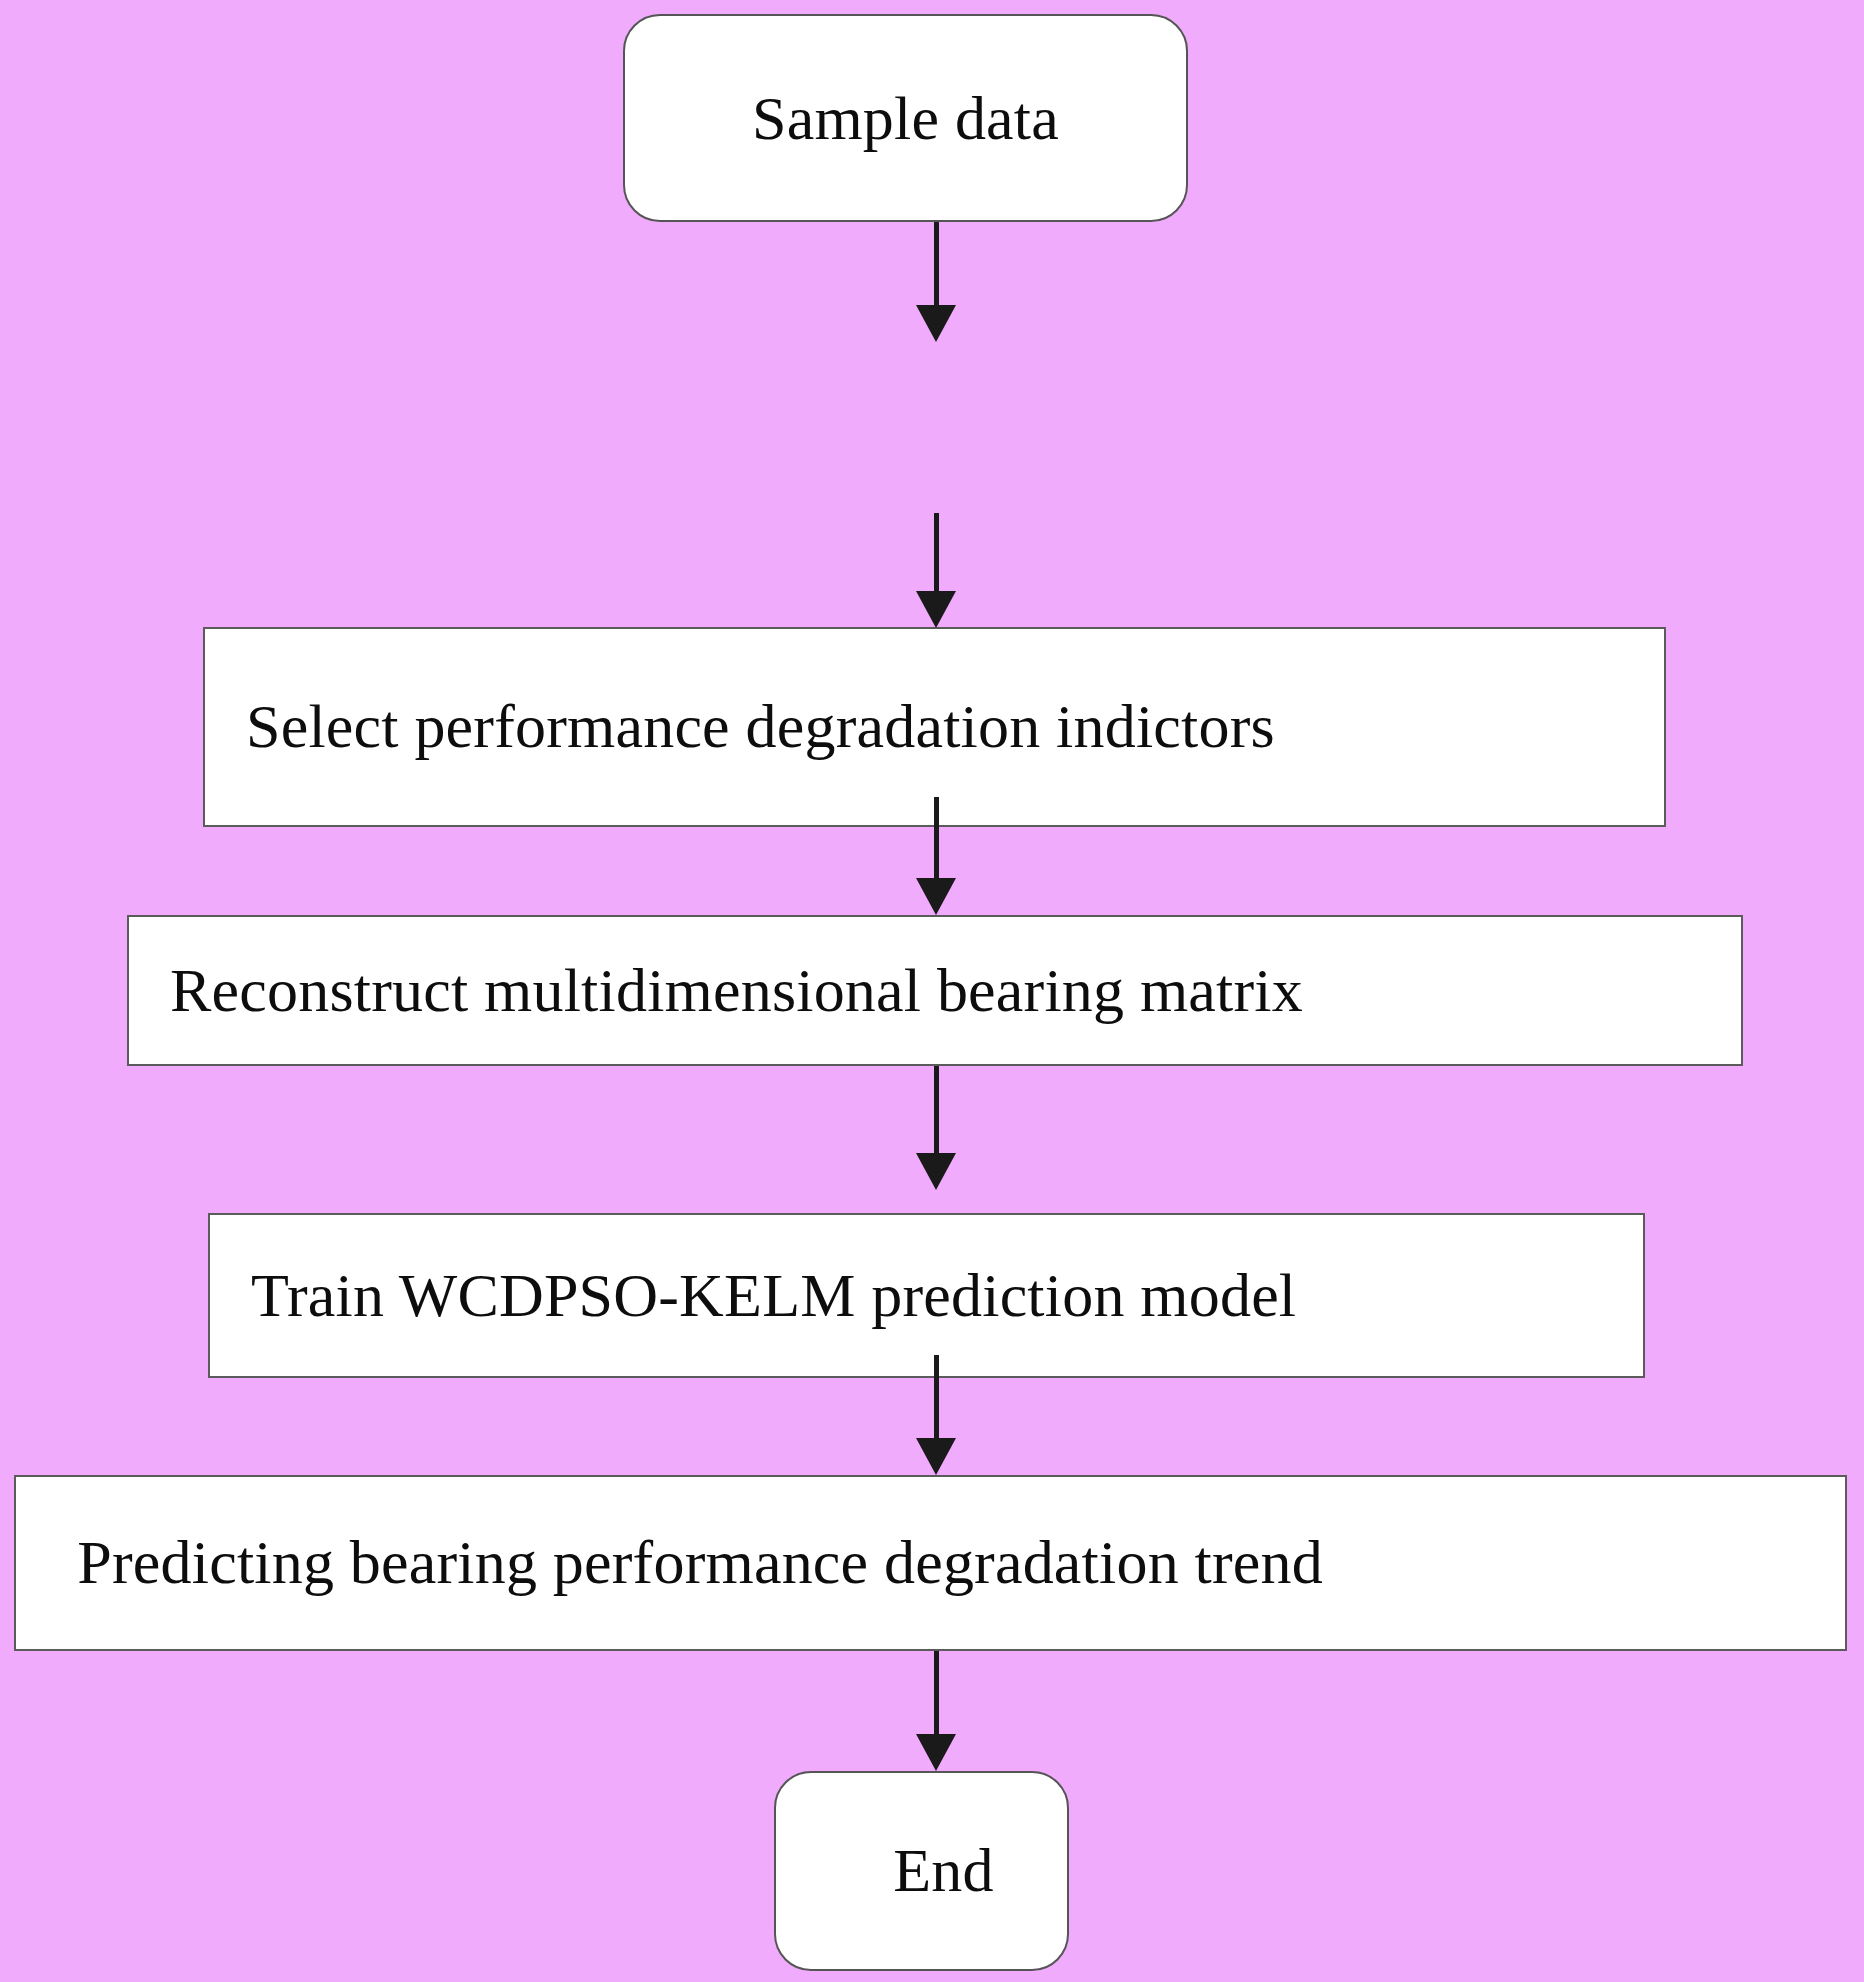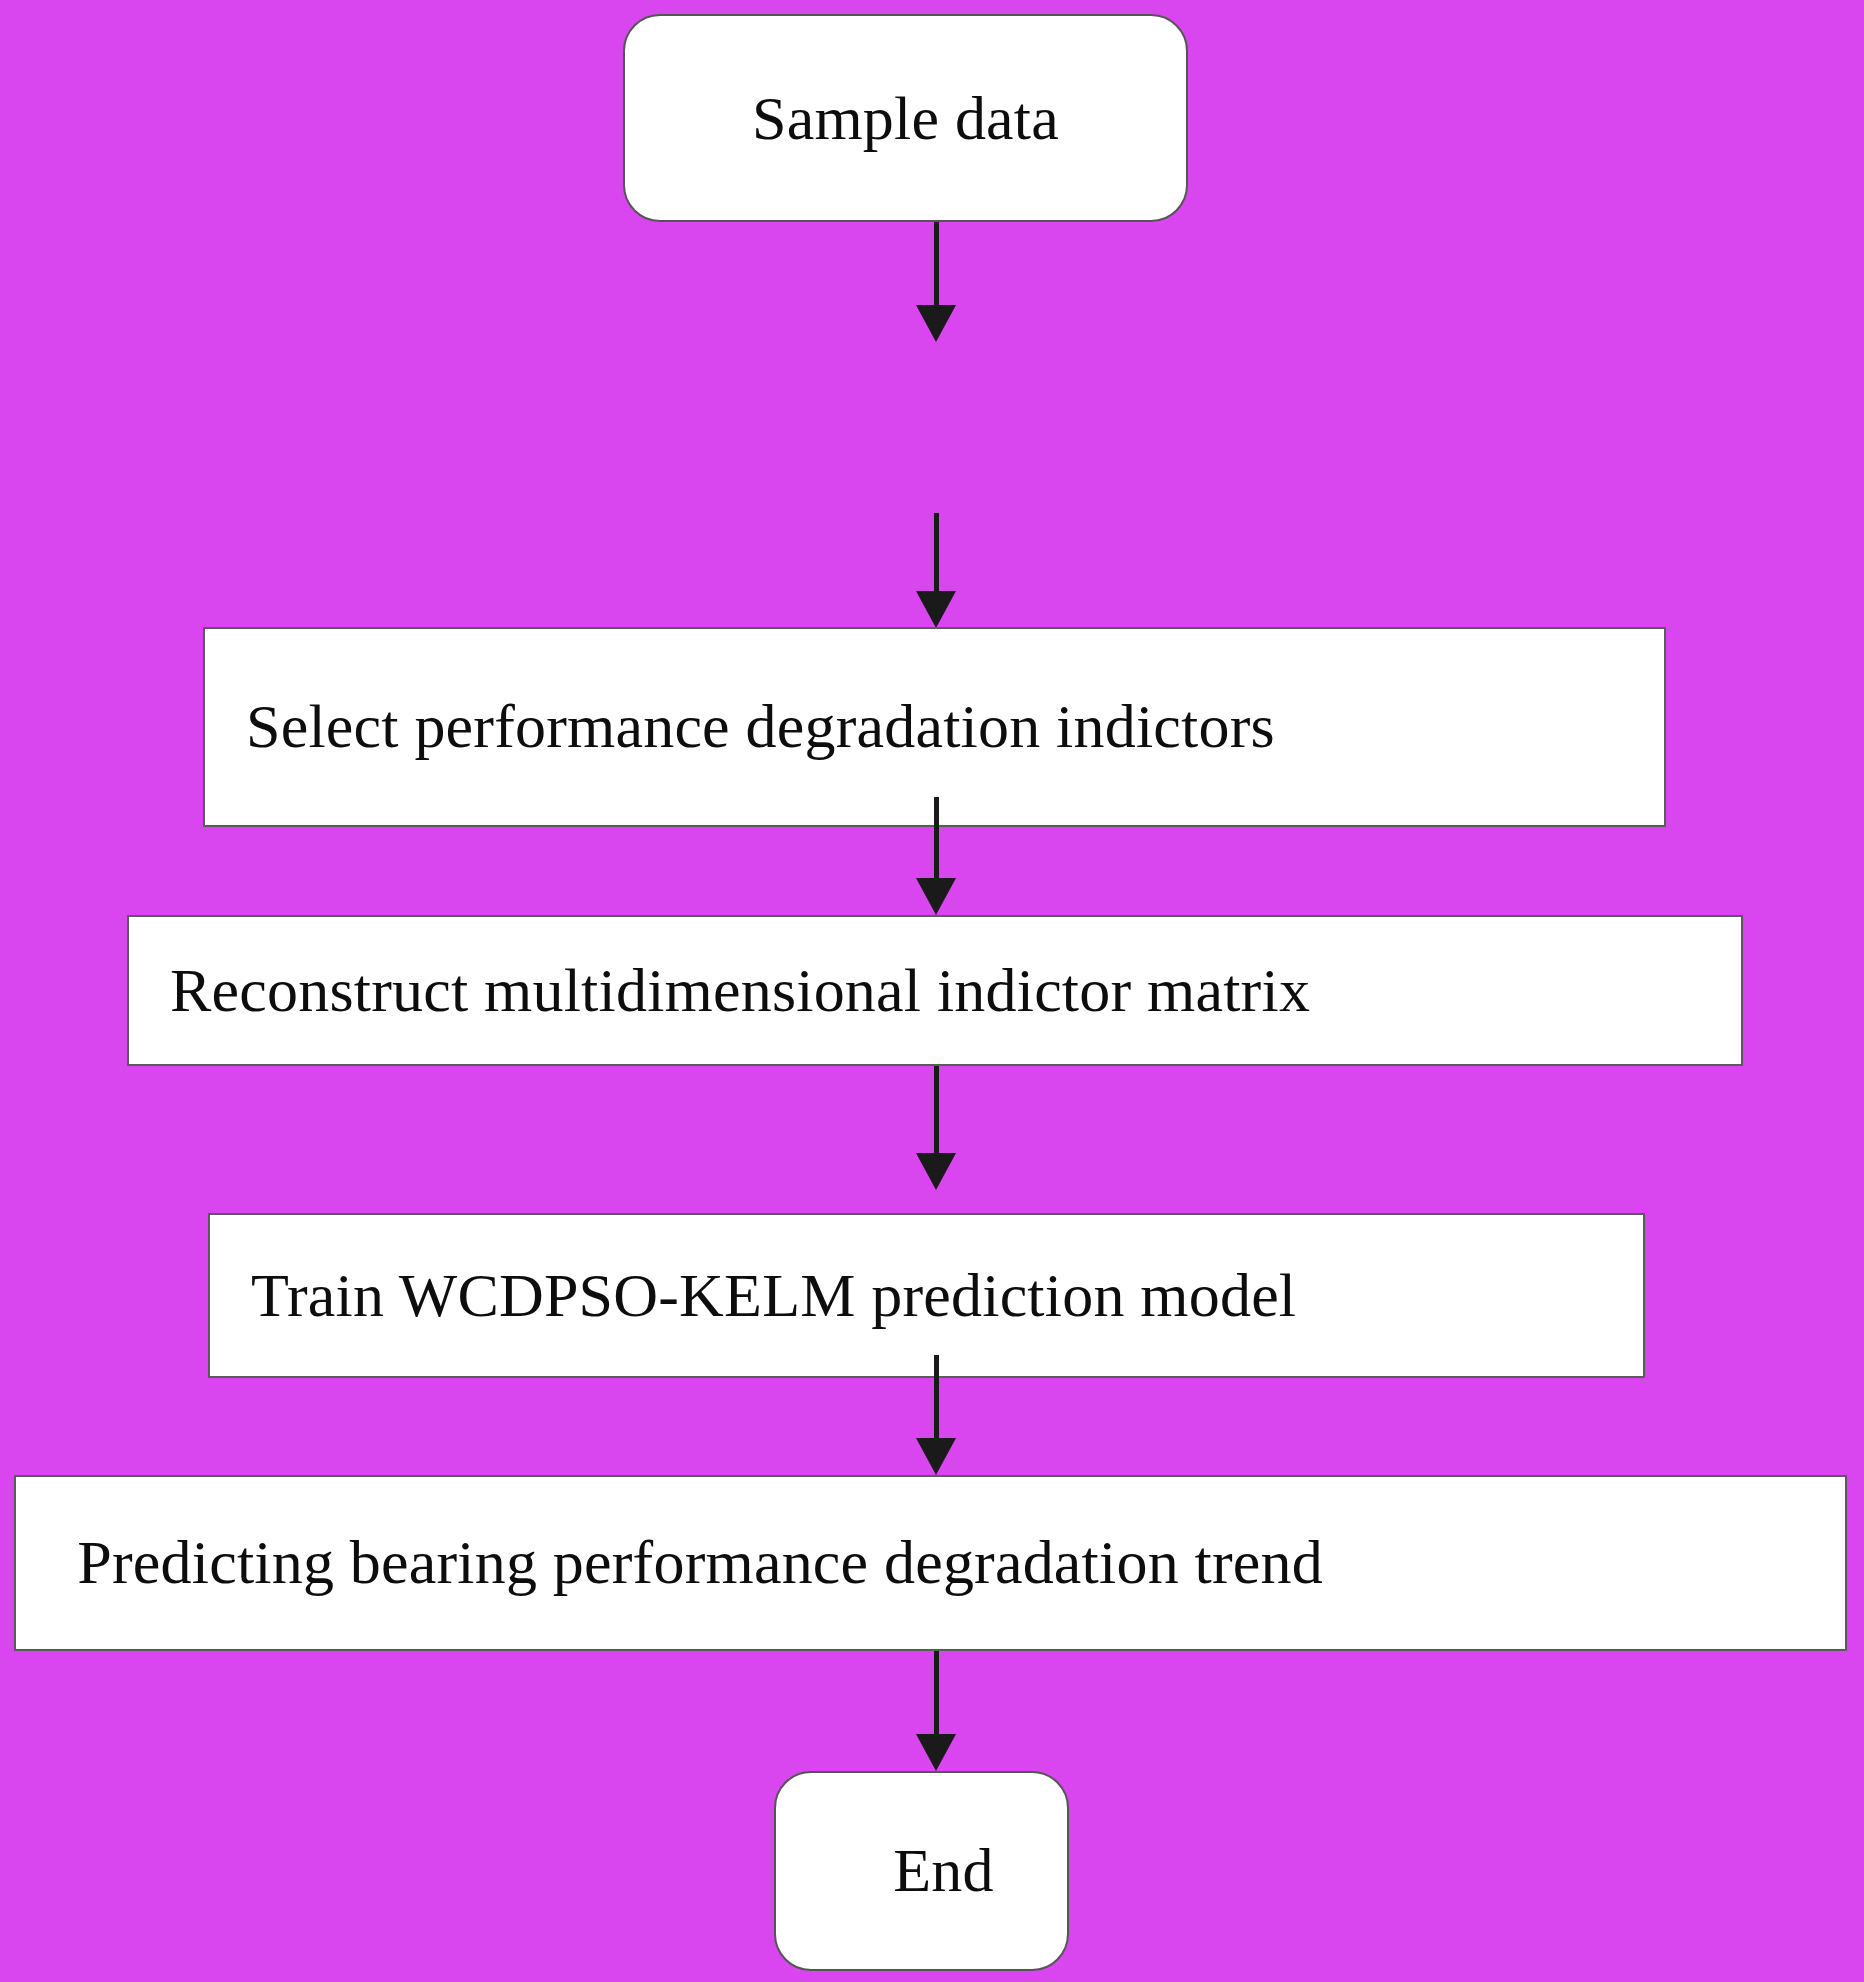--- a/index.html
+++ b/index.html
@@ -8,21 +8,21 @@
     padding: 0;
     background: #ffffff;
   }
   body {
     font-family: "Liberation Serif", "DejaVu Serif", serif;
   }
   #canvas {
     position: relative;
     width: 1864px;
     height: 1983px;
-    background: #d946ef;
+    background: #f0abfc;
     overflow: hidden;
   }
   .node {
     position: absolute;
     box-sizing: border-box;
     background: #ffffff;
     border: 2.4px solid #5b5b5b;
     display: flex;
     align-items: center;
   }
@@ -133,21 +133,21 @@
   <div class="node rect" id="n-select">
     <span class="label">Select performance degradation indictors</span>
   </div>
 
   <div class="connector" id="c3">
     <div class="shaft"></div>
     <div class="head"></div>
   </div>
 
   <div class="node rect" id="n-reconstruct">
-    <span class="label">Reconstruct multidimensional indictor matrix</span>
+    <span class="label">Reconstruct multidimensional bearing matrix</span>
   </div>
 
   <div class="connector" id="c4">
     <div class="shaft"></div>
     <div class="head"></div>
   </div>
 
   <div class="node rect" id="n-train">
     <span class="label">Train WCDPSO-KELM prediction model</span>
   </div>

